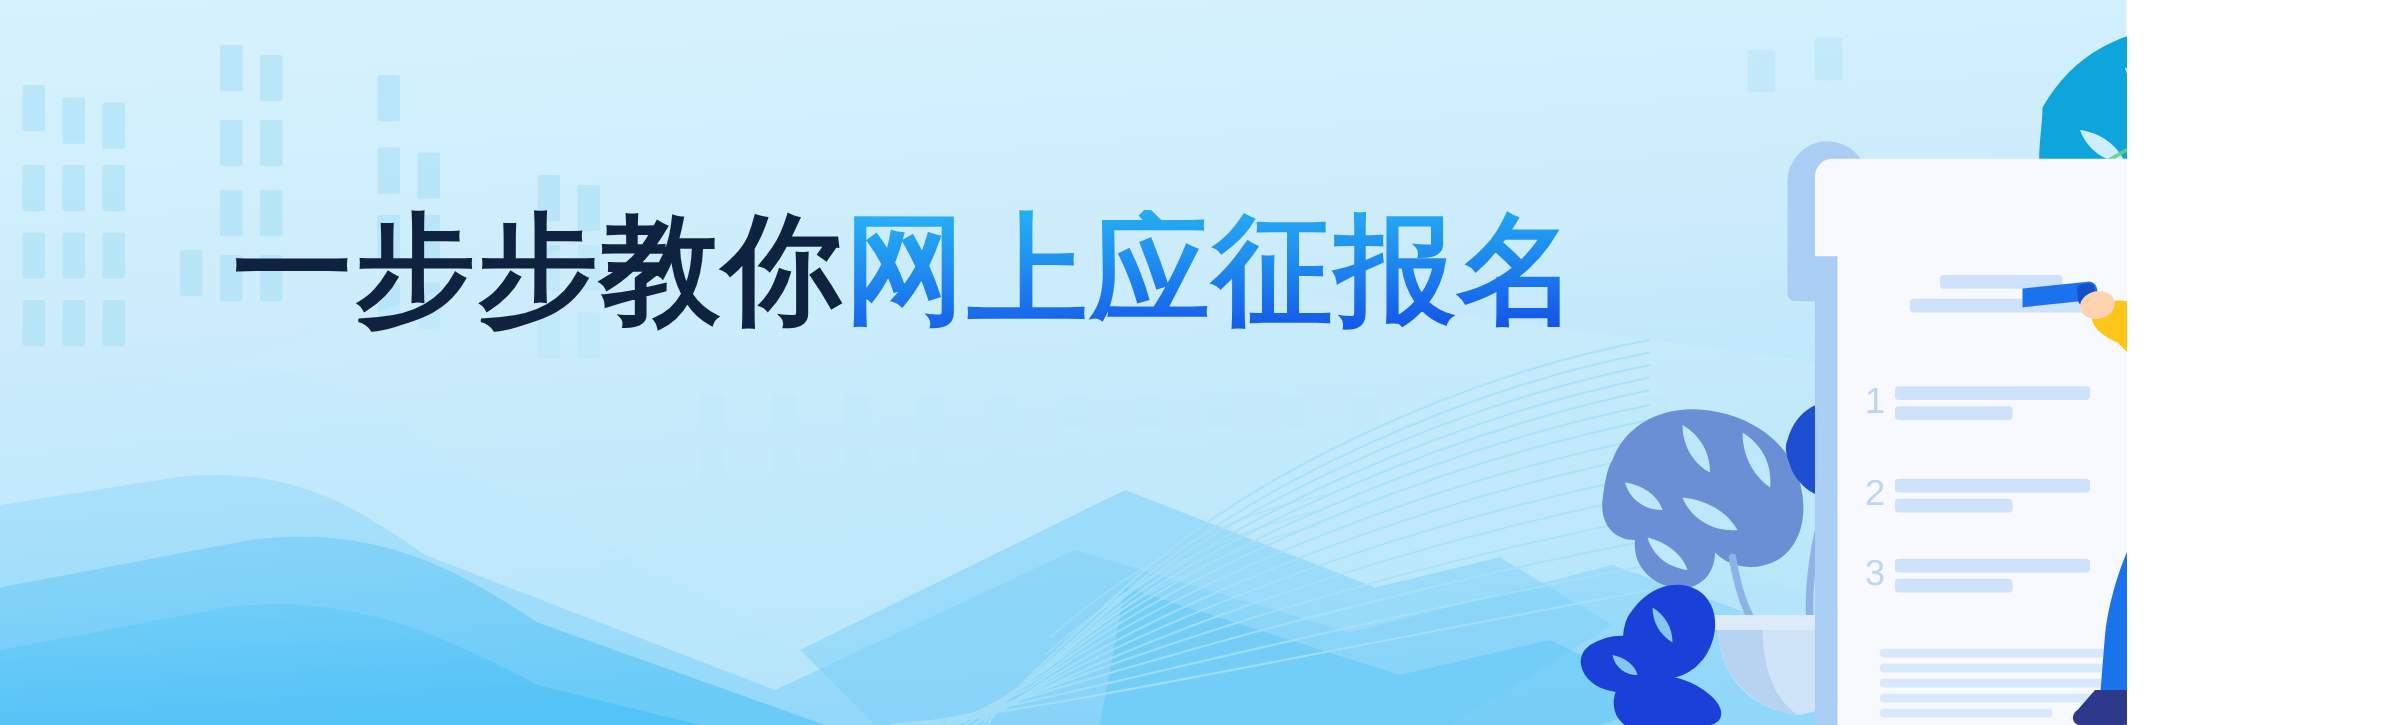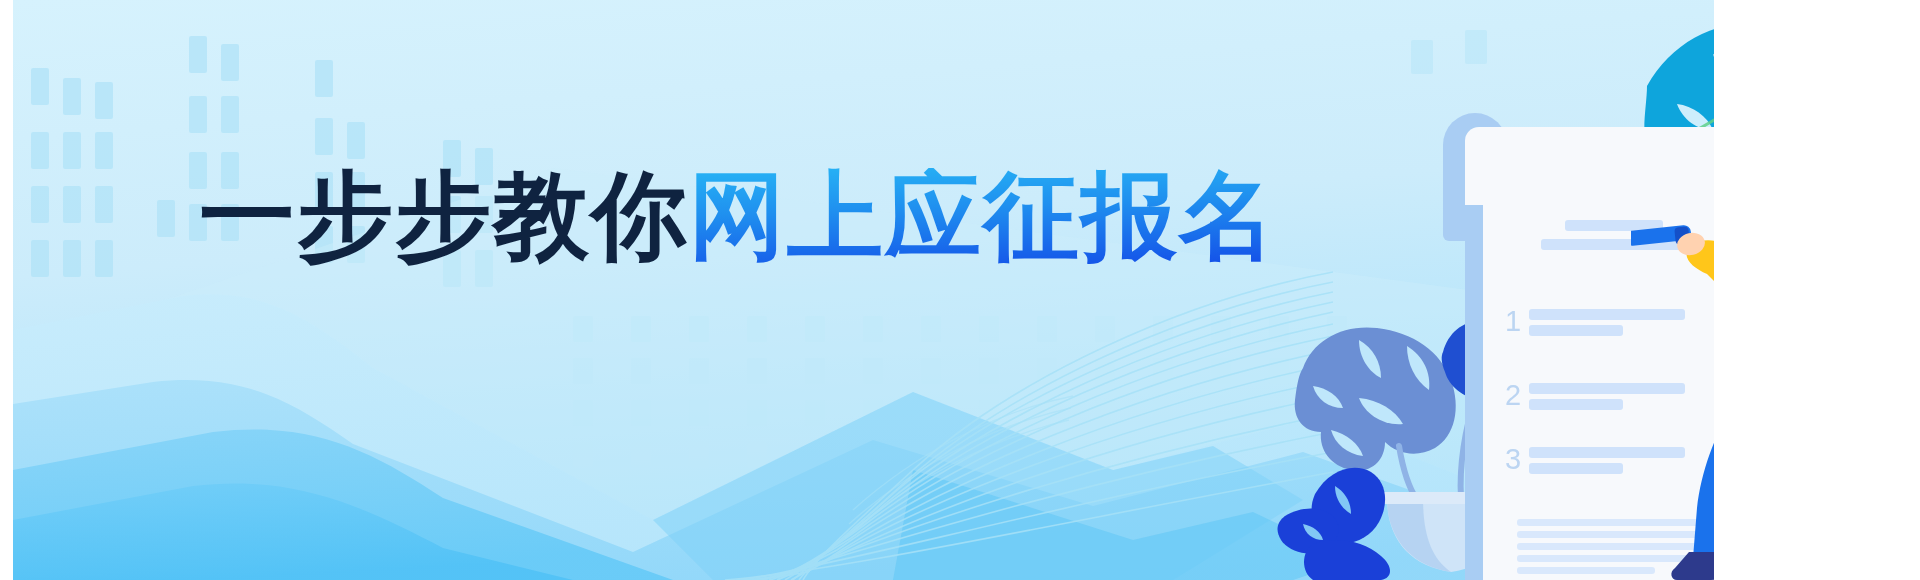--- a/index.html
+++ b/index.html
@@ -1,20 +1,19 @@
 <!DOCTYPE html>
 <html><head>
 <meta charset="utf-8">
 <style>
   html,body{margin:0;padding:0;background:#fff;}
   #banner{
     position:relative;width:1701px;height:580px;overflow:hidden;
     font-family:"Liberation Sans","DejaVu Sans",sans-serif;
     background:linear-gradient(170deg,#d4f1fc 0%,#cfeefb 38%,#bfe8fb 62%,#9adcfa 100%);
-    margin-left:13px;
   }
   .svgfull{position:absolute;left:0;top:0;width:1920px;height:580px;display:block;}
 
   
   #title-wrap{
     position:absolute;left:186px;top:168px;z-index:40;
     white-space:nowrap;line-height:1;
   }
   .tchar{
     display:inline-block;

